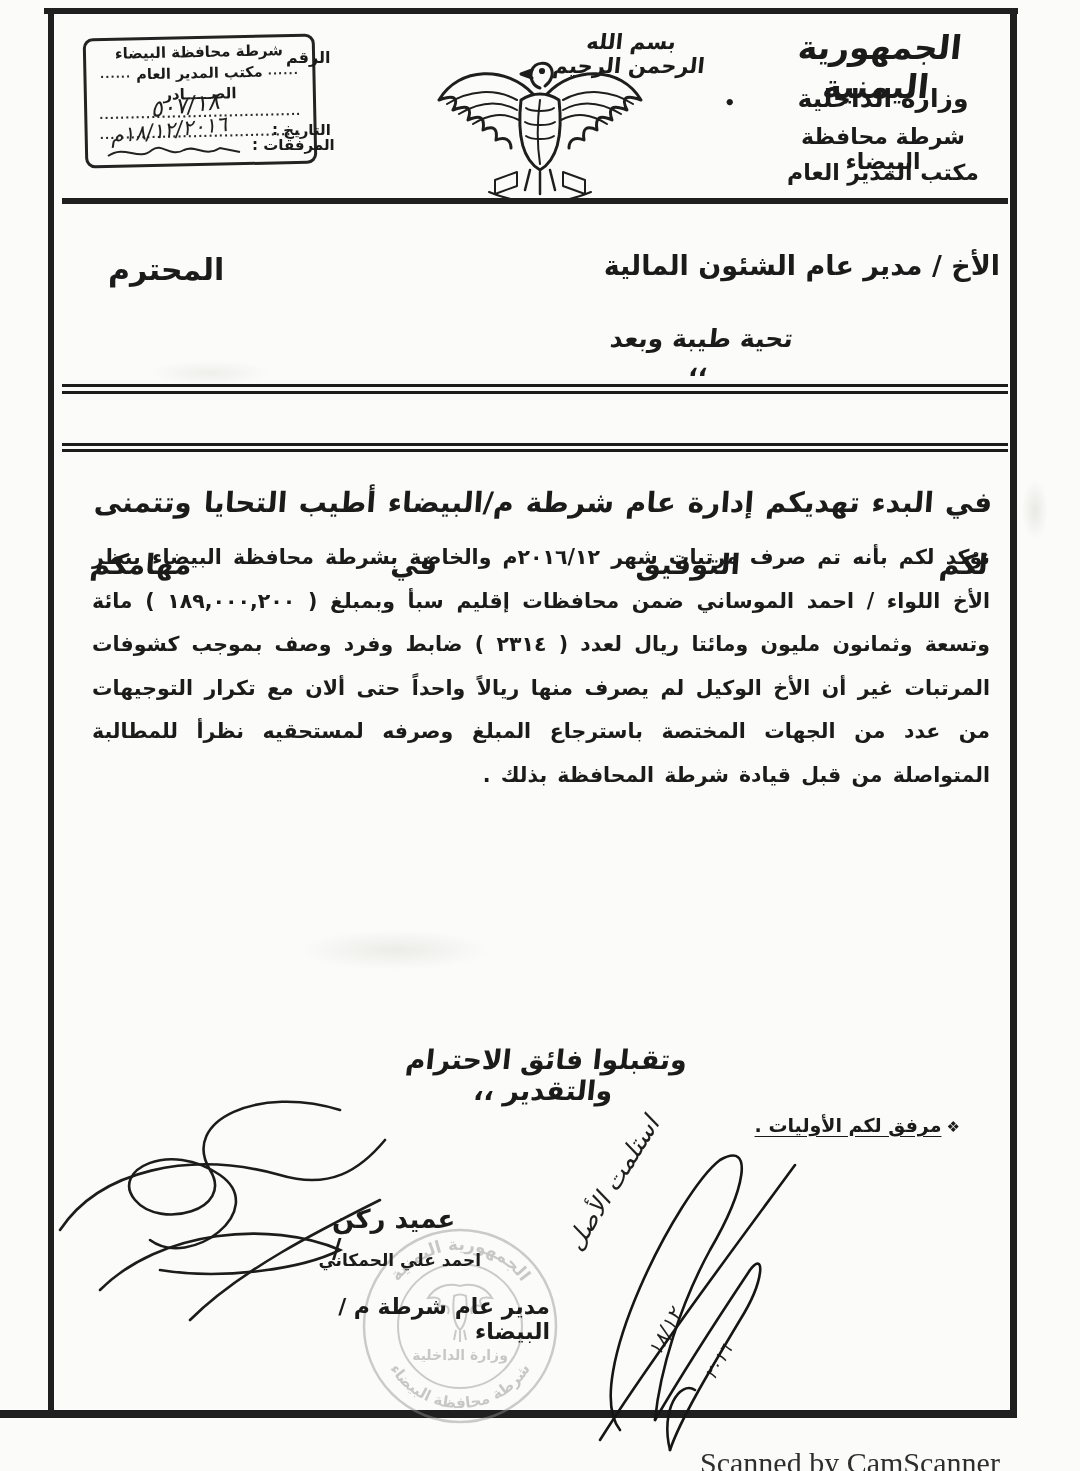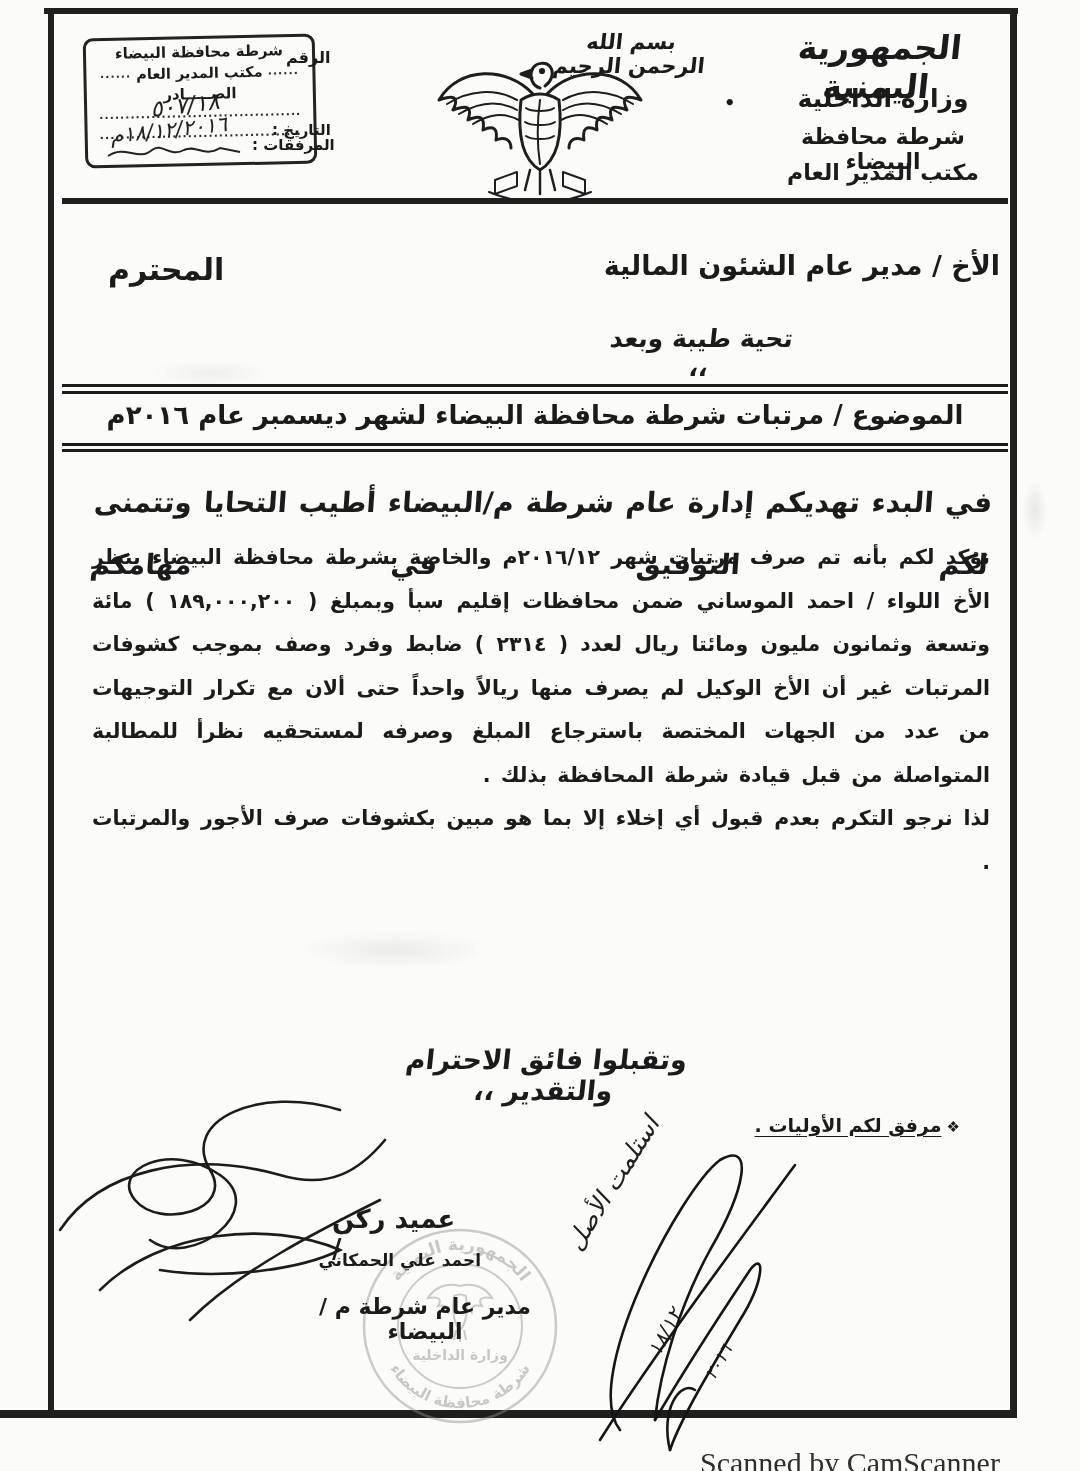--- a/index.html
+++ b/index.html
@@ -116,29 +116,27 @@
 
 <div class="abs frame-line" style="left:62px; top:198px; width:946px; height:6px;"></div>
 
 <div class="abs b rtl" style="left:560px; top:250px; width:440px; font-size:27px; ">الأخ / مدير عام الشئون المالية</div>
 <div class="abs b rtl" style="left:108px; top:252px; font-size:30px;">المحترم</div>
 <div class="abs callig rtl" style="left:600px; top:324px; width:200px; font-size:25px; text-align:center;">تحية طيبة وبعد ،،</div>
 
 <div class="abs subjectbox">
   <div class="dline" style="top:0; height:3px;"></div>
   <div class="dline" style="top:7px; height:3px;"></div>
-  <div class="abs b rtl" style="left:0; top:16px; width:100%; font-size:26px; text-align:center;">الموضوع / مرتبات شرطة محافظة البيضاء لشهر ديسمبر عام ٢٠١٦م</div>
   <div class="dline" style="top:59px; height:3px;"></div>
   <div class="dline" style="top:65px; height:3px;"></div>
 </div>
 
 <div class="abs bodytext p-open" style="top:472px;">في البدء تهديكم إدارة عام شرطة م/البيضاء أطيب التحايا وتتمنى لكم التوفيق في مهامكم</div>
 <div class="abs bodytext" style="top:536px;">
   <p class="para">نؤكد لكم بأنه تم صرف مرتبات شهر ٢٠١٦/١٢م والخاصة بشرطة محافظة البيضاء بنظر الأخ اللواء / احمد الموساني ضمن محافظات إقليم سبأ وبمبلغ ( ١٨٩,٠٠٠,٢٠٠ ) مائة وتسعة وثمانون مليون ومائتا ريال لعدد ( ٢٣١٤ ) ضابط وفرد وصف بموجب كشوفات المرتبات غير أن الأخ الوكيل لم يصرف منها ريالاً واحداً حتى ألان مع تكرار التوجيهات من عدد من الجهات المختصة باسترجاع المبلغ وصرفه لمستحقيه نظرأ للمطالبة المتواصلة من قبل قيادة شرطة المحافظة بذلك .</p>
-  <p class="para">لذا نرجو التكرم بعدم قبول أي إخلاء إلا بما هو مبين بكشوفات صرف الأجور والمرتبات .</p>
 </div>
 
 <div class="abs callig rtl" style="left:390px; top:1044px; width:310px; font-size:27px; text-align:center;">وتقبلوا فائق الاحترام والتقدير ،،</div>
 
 <div class="abs rtl" style="left:660px; top:1114px; width:300px; ">
   <span class="b" style="font-size:15px;">❖</span>
   <span class="b" style="font-size:19px; text-decoration:underline; text-underline-offset:4px;">مرفق لكم الأوليات .</span>
 </div>
 
 <svg class="abs" style="left:358px; top:1224px; opacity:.45;" width="204" height="204" viewBox="0 0 204 204">
@@ -154,21 +152,21 @@
     <path d="M102,62 C 88,58 76,64 70,74 C 82,72 84,76 80,82 C 90,80 92,84 90,90"></path>
     <path d="M102,62 C 116,58 128,64 134,74 C 122,72 120,76 124,82 C 114,80 112,84 114,90"></path>
     <path d="M96,72 C 94,90 96,100 102,106 C 108,100 110,90 108,72 C 104,70 100,70 96,72 Z"></path>
     <path d="M98,106 L 96,116 M102,107 L 102,118 M106,106 L 108,116"></path>
   </g>
   <text x="102" y="136" font-size="14" font-weight="bold" fill="#8a8a8a" text-anchor="middle">وزارة الداخلية</text>
 </svg>
 
 <div class="abs b rtl" style="left:332px; top:1204px; width:130px; font-size:26px; text-align:left;">عميد ركن /</div>
 <div class="abs b rtl" style="left:281px; top:1250px; width:200px; font-size:17px; text-align:right;">احمد علي الحمكاني</div>
-<div class="abs b rtl" style="left:300px; top:1294px; width:250px; font-size:22px; text-align:center;">مدير عام شرطة م / البيضاء</div>
+<div class="abs b rtl" style="left:300px; top:1294px; width:250px; font-size:22px; text-align:right;">مدير عام شرطة م / البيضاء</div>
 
 <svg class="abs" style="left:40px; top:1080px;" width="360" height="260" viewBox="0 0 360 260">
   <g stroke="#1c1c1c" stroke-width="2.6" fill="none" stroke-linecap="round">
     <path d="M300,30 C 220,5 140,40 170,90 C 195,130 120,150 95,120 C 70,90 130,60 180,95 C 230,130 150,190 110,160"></path>
     <path d="M20,150 C 60,90 150,70 240,95 C 290,110 320,90 345,60"></path>
     <path d="M60,210 C 120,150 230,140 300,170 C 260,190 180,200 120,190"></path>
     <path d="M150,240 C 200,190 280,150 340,120"></path>
   </g>
 </svg>
 

